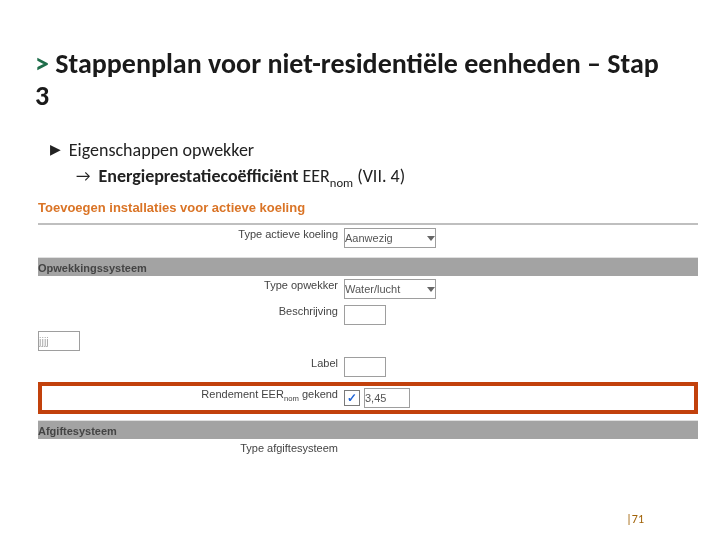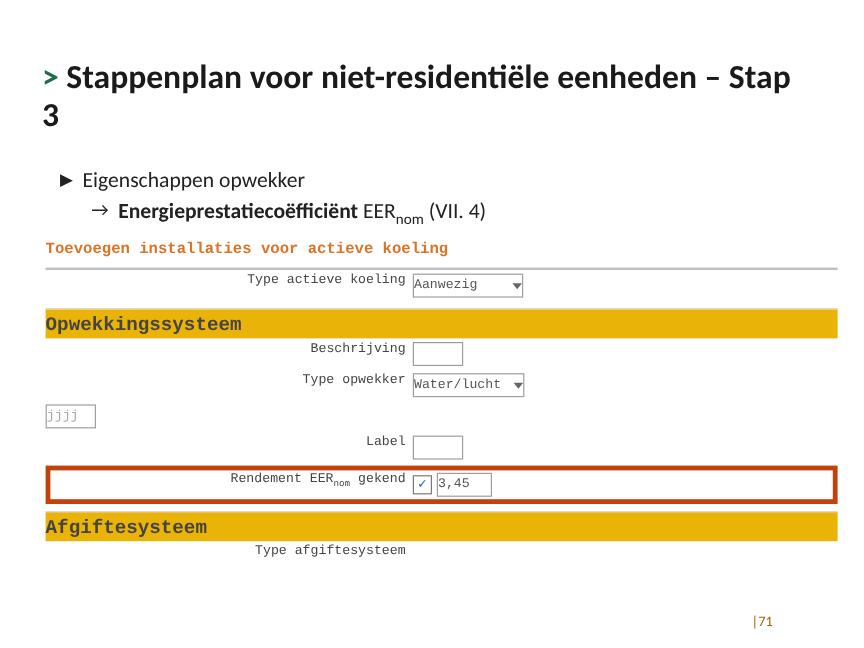--- a/index.html
+++ b/index.html
@@ -41,41 +41,41 @@
   .b2 { display: flex; align-items: flex-start; gap: 8px; margin-left: 26px; margin-top: 2px; }
   .b2 .arrow { font-size: 16px; line-height: 24px; }
   .b2 .txt .em { font-weight: 700; }
   sub { font-size: 0.7em; }
 
   .form-shot {
     position: absolute;
     left: 38px;
     top: 200px;
     width: 660px;
-    font-family: Liberation Mono, monospace;
+    font-family: Liberation Sans, sans-serif;
     font-size: 11px;
     color: #333;
   }
   .form-heading {
     color: #d6650f;
     font-weight: 700;
     font-size: 13px;
     margin-bottom: 8px;
     opacity: 0.9;
   }
   .panel {
     border-top: 2px solid #bfbfbf;
     padding: 0;
     margin-top: 2px;
   }
   .section-label {
     font-weight: 700;
-    font-size: 16px;
+    font-size: 11px;
     color: #444;
-    background: #eab308;
+    background: #a3a3a3;
     padding: 2px 4px 2px 0;
     margin-top: 6px;
   }
   .row {
     display: flex;
     align-items: flex-start;
     padding: 3px 0;
   }
   .row .lab {
     flex: 0 0 300px;
@@ -177,33 +177,33 @@
           <div class="selectbox">
             <span>Aanwezig</span>
             <span class="caret"></span>
           </div>
         </div>
       </div>
 
       <div class="section-label sep">Opwekkingssysteem</div>
 
       <div class="row">
-        <div class="lab">Beschrijving</div>
-        <div class="ctrl">
-          <div class="textbox" style="width:18px"></div>
-        </div>
-      </div>
-
-      <div class="row">
         <div class="lab">Type opwekker</div>
         <div class="ctrl">
           <div class="selectbox">
             <span>Water/lucht</span>
             <span class="caret"></span>
           </div>
+        </div>
+      </div>
+
+      <div class="row">
+        <div class="lab">Beschrijving</div>
+        <div class="ctrl">
+          <div class="textbox" style="width:18px"></div>
         </div>
       </div>
 
       <div class="row">
         <div class="ctrl">
           <div class="textbox placeholder" style="width:34px">jjjj</div>
         </div>
       </div>
 
       <div class="row">

